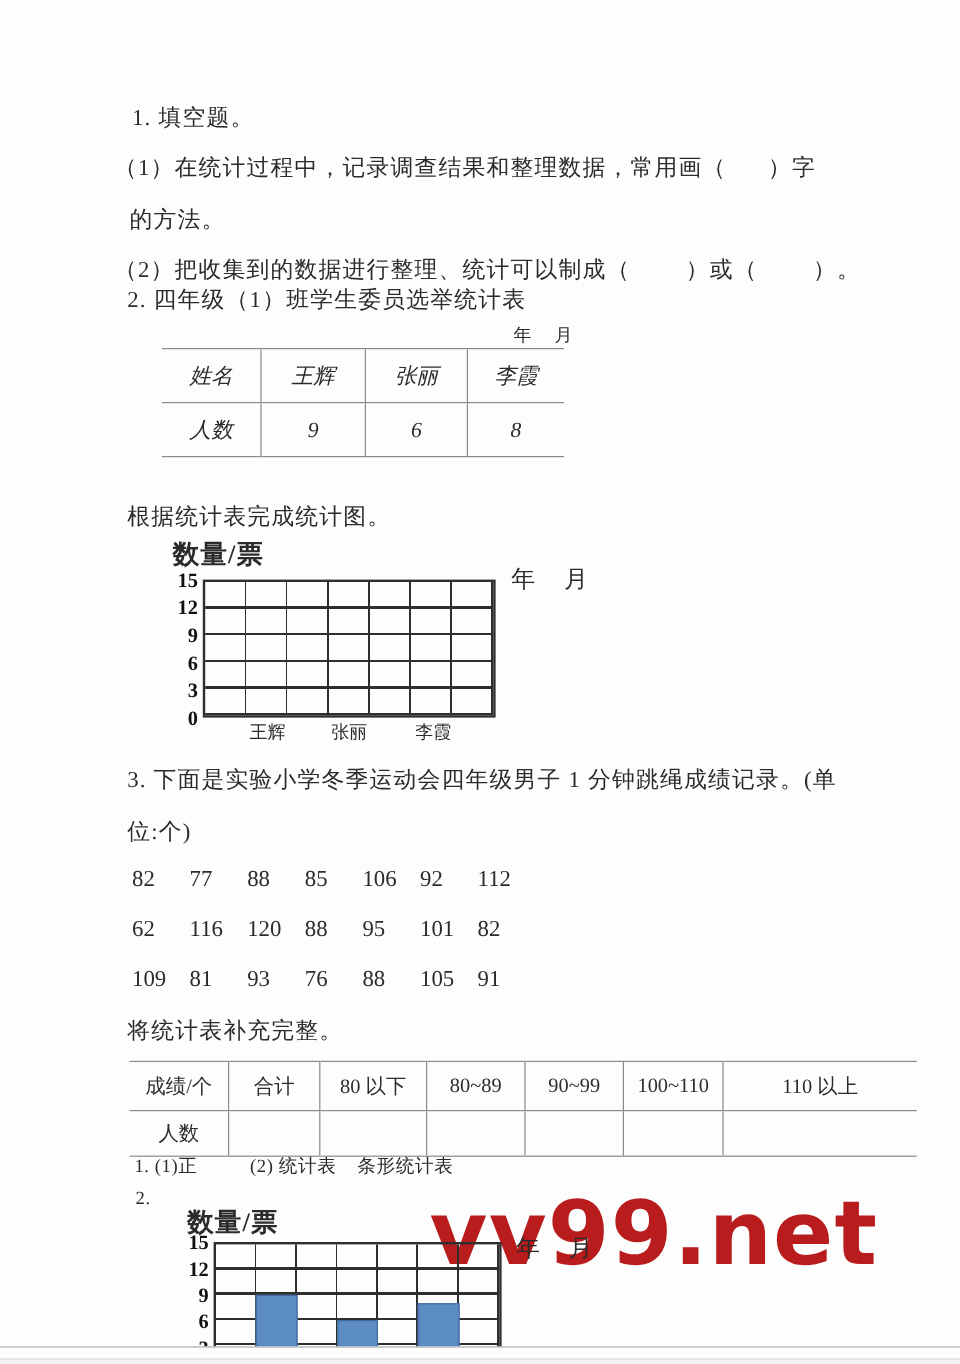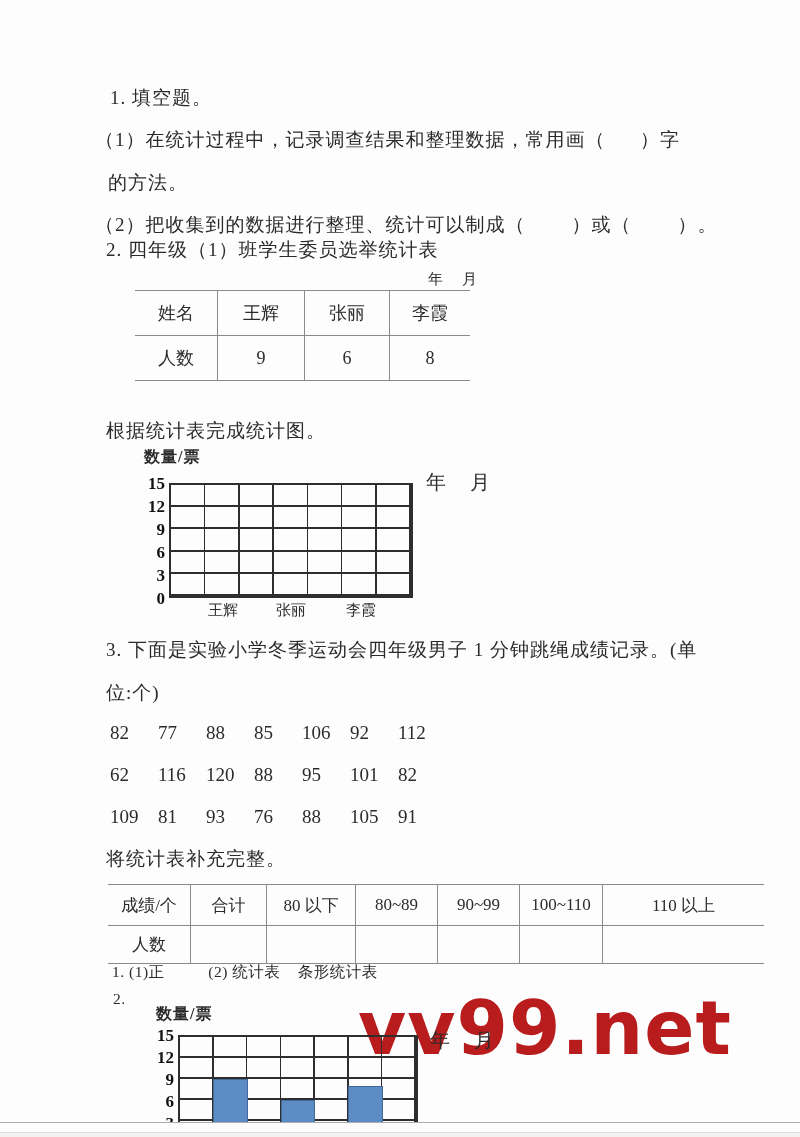--- a/index.html
+++ b/index.html
@@ -25,21 +25,21 @@
   .t2 tr.hdr td { height:40px; }
   .t2 tr.body td { height:37px; }
 
   
   .plot {
     position:absolute; box-sizing:border-box; border:2px solid #2e2e2e; background:transparent; z-index:2;
     background-image:
       repeating-linear-gradient(to bottom, transparent 0, transparent calc(20% - 2px), #2e2e2e calc(20% - 2px), #2e2e2e 20%),
       repeating-linear-gradient(to right, transparent 0, transparent calc(100%/7 - 1.5px), #2e2e2e calc(100%/7 - 1.5px), #2e2e2e calc(100%/7));
   }
-  .ylabel { font-weight:bold; font-size:16px; letter-spacing:1px; z-index:2; }
+  .ylabel { font-weight:bold; font-size:22px; letter-spacing:1px; z-index:2; }
   .ytick {
     position:absolute; width:34px; text-align:right;
     font-weight:bold; font-size:17px; color:#111; z-index:2; line-height:1;
   }
   .xlab { position:absolute; transform:translateX(-50%); font-size:15px; z-index:2; }
   .datelab { position:absolute; font-size:20px; letter-spacing:2px; z-index:2; white-space:pre; }
   .bar {
     position:absolute; bottom:0; width:calc(100%/7 + 1px); box-sizing:border-box;
     border:1.5px solid #44699c; z-index:3;
   }
@@ -78,21 +78,21 @@
   <div class="watermark abs" style="left:358px; top:985px;">vv99.net</div>
 
   <div class="qline abs" style="left:110px; top:85px;">1. 填空题。</div>
   <div class="qline abs" style="left:95px; top:127px;">（1）在统计过程中，记录调查结果和整理数据，常用画（      ）字</div>
   <div class="qline abs" style="left:108px; top:170px;">的方法。</div>
   <div class="qline abs" style="left:95px; top:212px;">（2）把收集到的数据进行整理、统计可以制成（        ）或（        ）。</div>
 
   <div class="qline abs" style="left:106px; top:237px;">2. 四年级（1）班学生委员选举统计表</div>
   <div class="small abs" style="left:428px; top:270px; letter-spacing:2px; z-index:2;">年　月</div>
 
-  <table class="tbl t1" style="left:135px; top:290px; width:332px;">
+  <table class="tbl t1" style="left:135px; top:290px; width:332px;font-style:italic;">
     <tbody>
         <tr>
       <td style="width:82px;">姓名</td>
       <td style="width:86px;">王辉</td>
       <td style="width:84px;">张丽</td>
       <td style="width:80px;">李霞</td>
     </tr>
     <tr>
       <td>人数</td>
       <td>9</td>

